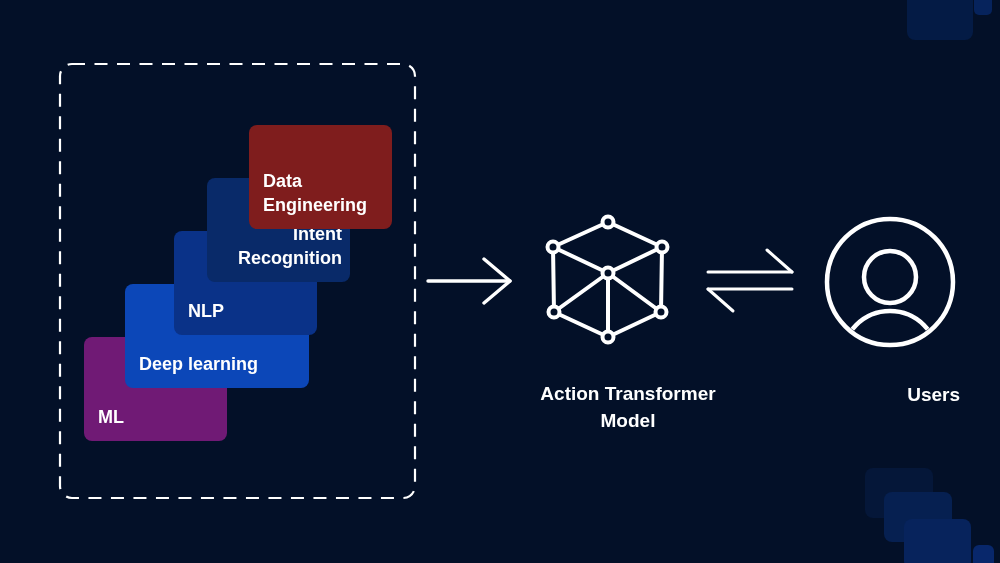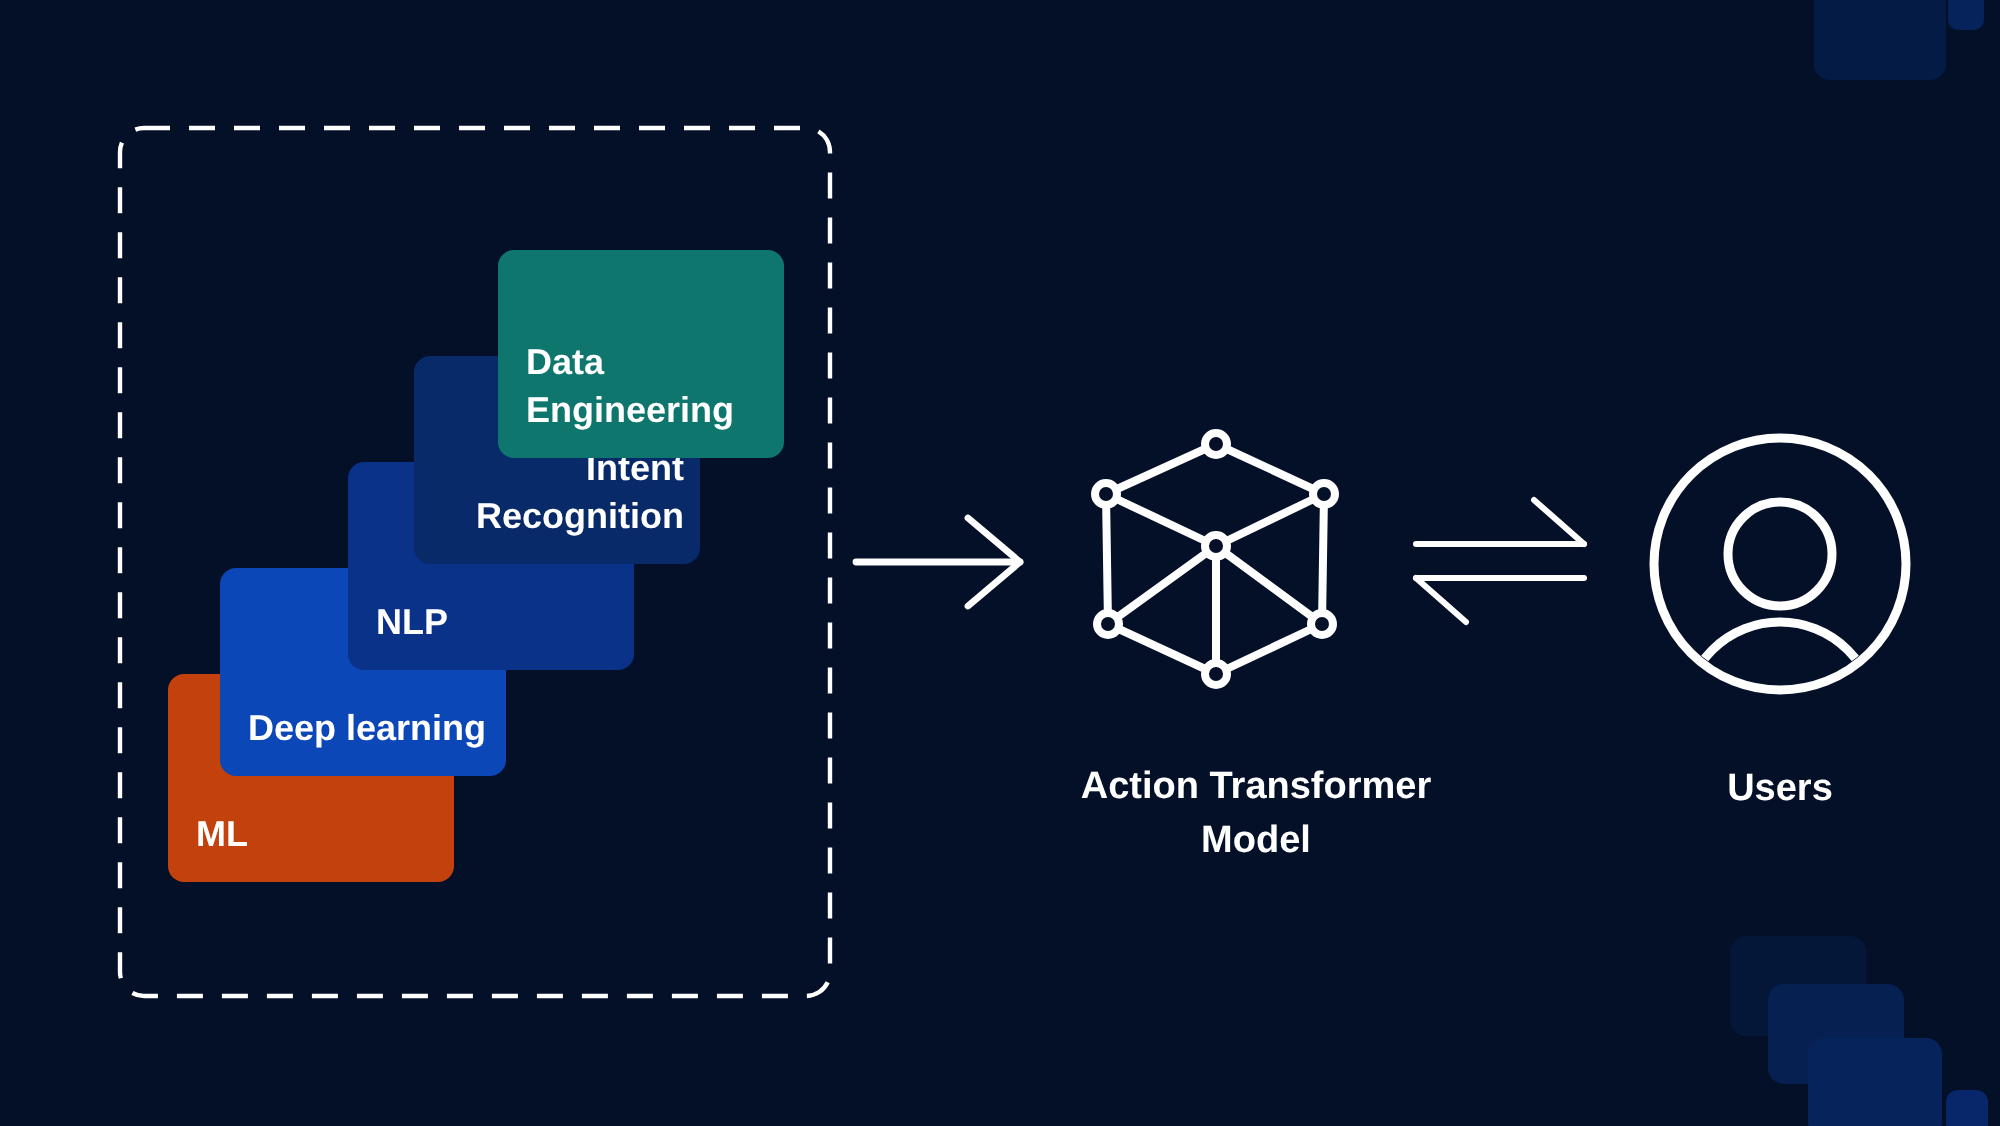--- a/index.html
+++ b/index.html
@@ -41,71 +41,71 @@
     position: absolute;
     left: 14px;
     right: 8px;
     bottom: 12px;
     font-size: 18px;
     font-weight: 600;
     line-height: 24px;
     color: #ffffff;
   }
   .card-ml  { left: 84px;  top: 337px; }
-  .card-dl  { left: 110px; top: 284px; }
+  .card-dl  { left: 125px; top: 284px; padding-left: 41px; }
   .card-nlp { left: 174px; top: 231px; }
   .card-ir  { left: 207px; top: 178px; text-align: right; }
   .card-de  { left: 249px; top: 125px; }
 
   
   .arrow-svg    { left: 424px; top: 251px; }
   .cube-svg     { left: 535px; top: 205px; }
   .harpoon-svg  { left: 703px; top: 243px; }
   .users-svg    { left: 821px; top: 213px; }
 
   .model-label {
     left: 496px; top: 380px; width: 264px;
     text-align: center;
     font-size: 19px; font-weight: 600; line-height: 27px;
   }
   .users-label {
     left: 820px; top: 381px; width: 140px;
-    text-align: center;
+    text-align: right;
     font-size: 19px; font-weight: 600; line-height: 27px;
   }
 </style>
 </head>
 <body>
 
 <div id="stage" style="background-color: rgb(3, 16, 40);">
 
   <div class="deco tr1" style="background-color: rgb(4, 27, 69);"></div>
   <div class="deco tr2" style="background-color: rgb(6, 35, 92);"></div>
   <div class="deco bra" style="background-color: rgb(5, 23, 57);"></div>
   <div class="deco brb" style="background-color: rgb(6, 32, 81);"></div>
   <div class="deco brc" style="background-color: rgb(7, 35, 92);"></div>
   <div class="deco brd" style="background-color: rgb(8, 39, 107);"></div>
 
   <svg class="abs dashed-svg" width="359" height="438">
     <rect x="2" y="2" width="355" height="434" rx="12" ry="12" fill="none" stroke="#ffffff" stroke-width="2.2" stroke-dasharray="13 9.5"></rect>
   </svg>
 
-  <div class="card card-ml" style="background-color: #c2410c;">
+  <div class="card card-ml" style="background-color: #701a75;">
     <div class="card-label">ML</div>
   </div>
   <div class="card card-dl" style="background-color: rgb(12, 71, 184);">
     <div class="card-label">Deep learning</div>
   </div>
   <div class="card card-nlp" style="background-color: rgb(10, 50, 136);">
     <div class="card-label">NLP</div>
   </div>
   <div class="card card-ir" style="background-color: rgb(9, 42, 105);">
     <div class="card-label">Intent Recognition</div>
   </div>
-  <div class="card card-de" style="background-color: #0f766e;">
+  <div class="card card-de" style="background-color: #7f1d1d;">
     <div class="card-label">Data Engineering</div>
   </div>
 
   <svg class="abs arrow-svg" width="95" height="60" viewBox="0 0 95 60">
     <g fill="none" stroke="#ffffff" stroke-width="3.4" stroke-linecap="round" stroke-linejoin="round">
       <line x1="4" y1="30" x2="86" y2="30"></line>
       <polyline points="60,8 86,30 60,52"></polyline>
     </g>
   </svg>
 

